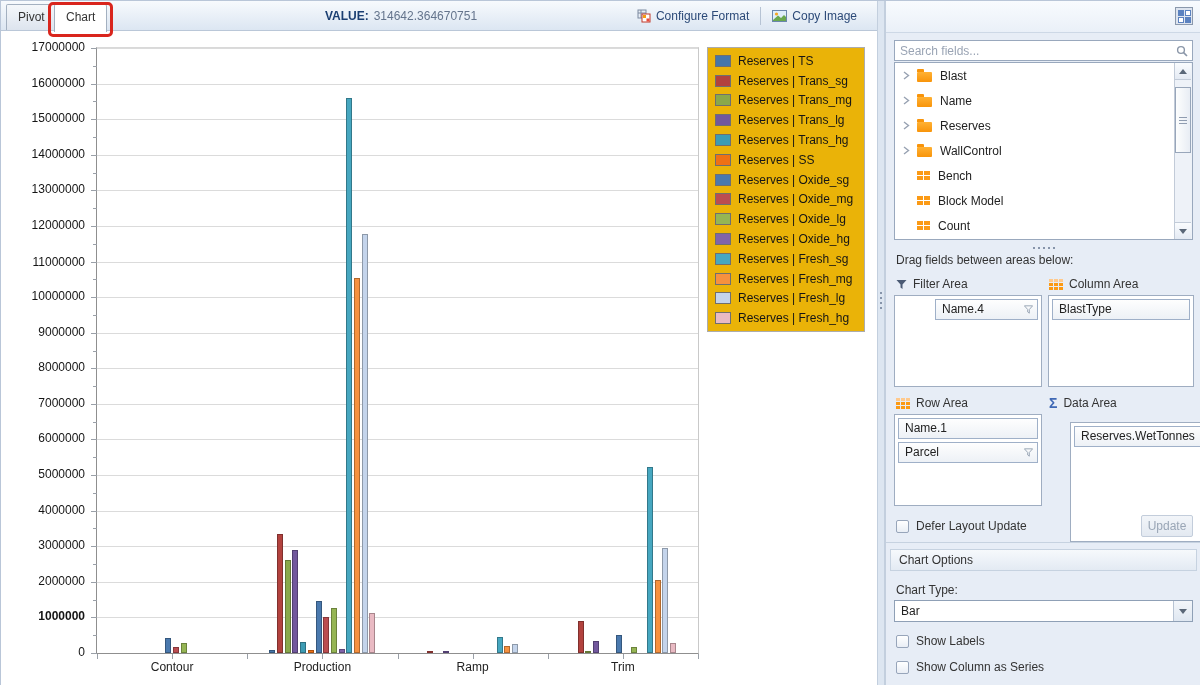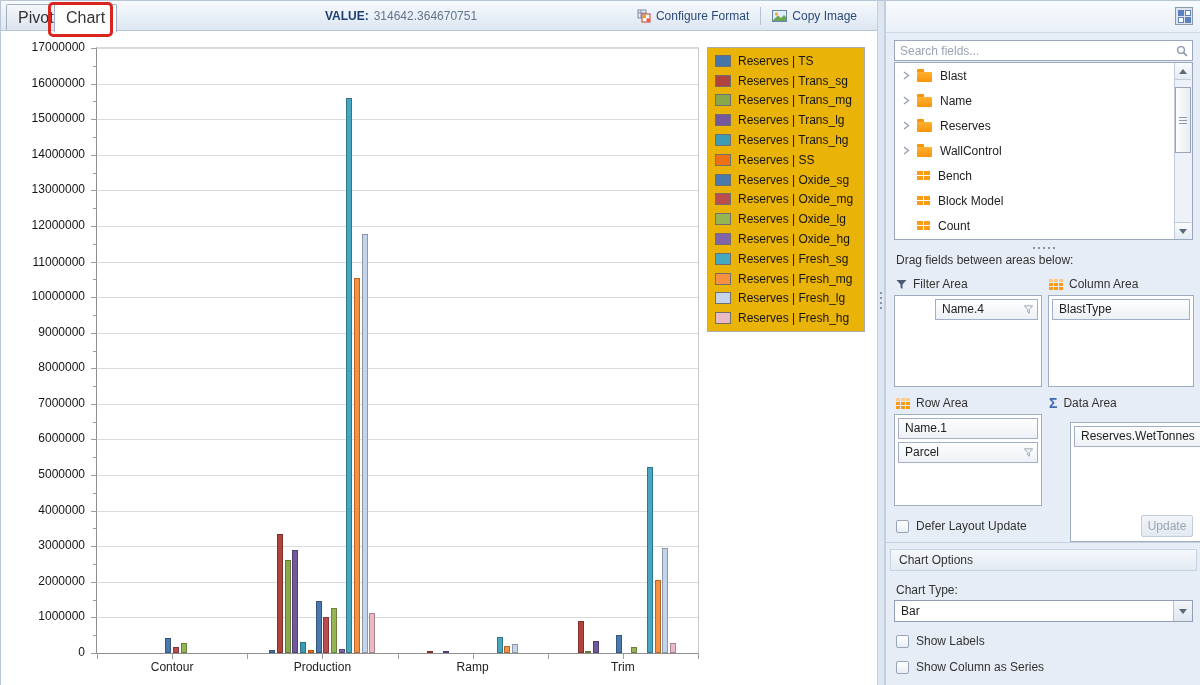--- a/index.html
+++ b/index.html
@@ -1,21 +1,21 @@
 <!DOCTYPE html>
 <html><head>
 <meta charset="utf-8">
 <style>
   html,body{margin:0;padding:0;}
   body{width:1200px;height:685px;font-family:"Liberation Sans",sans-serif;background:#fff;overflow:hidden;}
   #app{position:relative;width:1200px;height:685px;border:1px solid #b9c6d8;box-sizing:border-box;background:#fff;}
 
   
   #toolbar{position:absolute;left:0;top:0;width:876px;height:30px;background:linear-gradient(#f7fafd,#dce6f2);border-bottom:1px solid #bac7d8;box-sizing:border-box;}
-  .tab{position:absolute;top:3px;height:25px;line-height:25px;padding:0 11px;font-size:16px;color:#333;
+  .tab{position:absolute;top:3px;height:25px;line-height:25px;padding:0 11px;font-size:12px;color:#333;
        border:1px solid #a3b0c0;border-bottom:none;border-radius:2px 2px 0 0;background:linear-gradient(#f4f7fa,#dde4ee);cursor:default;}
   #tab-pivot{left:5px;}
   #tab-chart{left:53px;background:#fff;height:27px;z-index:2;}
   #annotation-box{position:absolute;left:47px;top:1px;width:59px;height:29px;border:3px solid #d9251d;border-radius:5px;z-index:5;pointer-events:none;}
   #value-wrap{position:absolute;left:200px;top:0;width:400px;height:29px;display:flex;align-items:center;justify-content:center;gap:5px;font-size:12px;}
   #value-label{font-weight:bold;color:#1b3f72;}
   #value-text{color:#64748c;}
   #toolbar-buttons{position:absolute;right:16px;top:0;height:29px;display:flex;align-items:center;gap:7px;font-size:12px;color:#2c4a78;}
   .tbtn{display:flex;align-items:center;gap:5px;padding:2px 4px;cursor:default;}
   .tsep{width:1px;height:18px;background:#b6c3d4;}
@@ -139,21 +139,21 @@
           <path d="M1 11 L6 6.5 L9 9 L12 6 L14 8 L14 12 L1 12 Z" fill="#6aa84f"></path>
         </svg>
         <span>Copy Image</span>
       </div>
     </div>
   </div>
 
   <div id="chart-panel">
     <div id="y-axis">
         <div class="ylab" style="top: 605px;">0</div>
-        <div class="ylab" style="top: 569.412px;">1000000</div>
+        <div class="ylab" style="top: 569.412px; font-weight: bold;">1000000</div>
         <div class="ylab" style="top: 533.824px;">2000000</div>
         <div class="ylab" style="top: 498.235px;">3000000</div>
         <div class="ylab" style="top: 462.647px;">4000000</div>
         <div class="ylab" style="top: 427.059px;">5000000</div>
         <div class="ylab" style="top: 391.471px;">6000000</div>
         <div class="ylab" style="top: 355.882px;">7000000</div>
         <div class="ylab" style="top: 320.294px;">8000000</div>
         <div class="ylab" style="top: 284.706px;">9000000</div>
         <div class="ylab" style="top: 249.118px;">10000000</div>
         <div class="ylab" style="top: 215px;">11000000</div>

